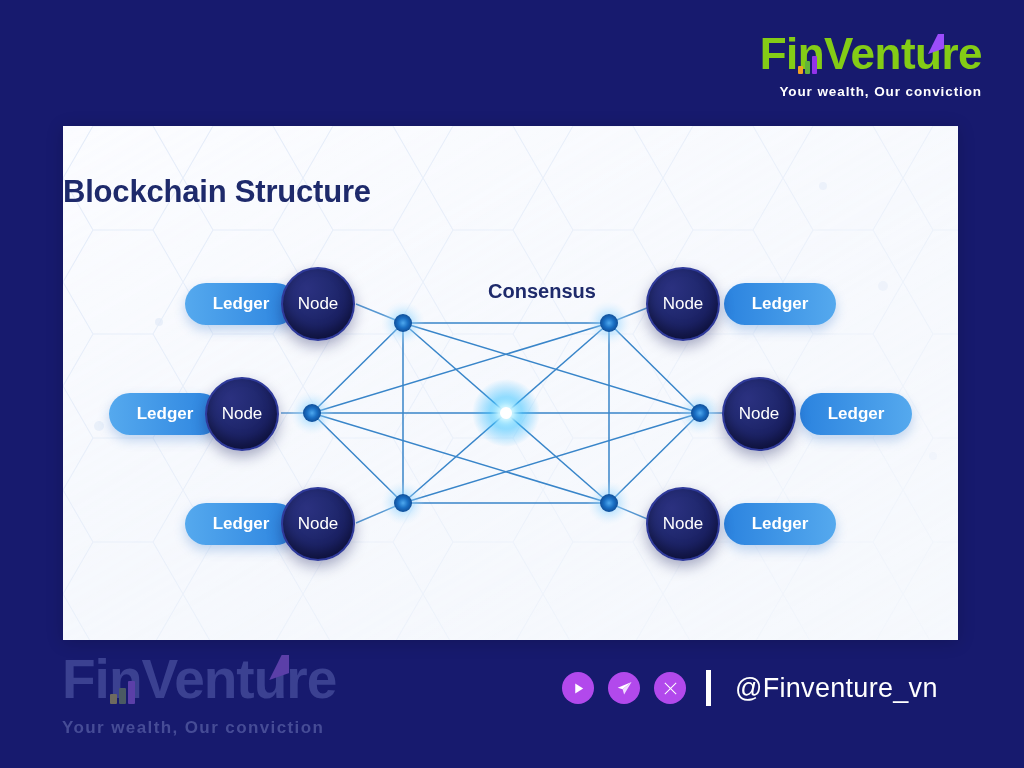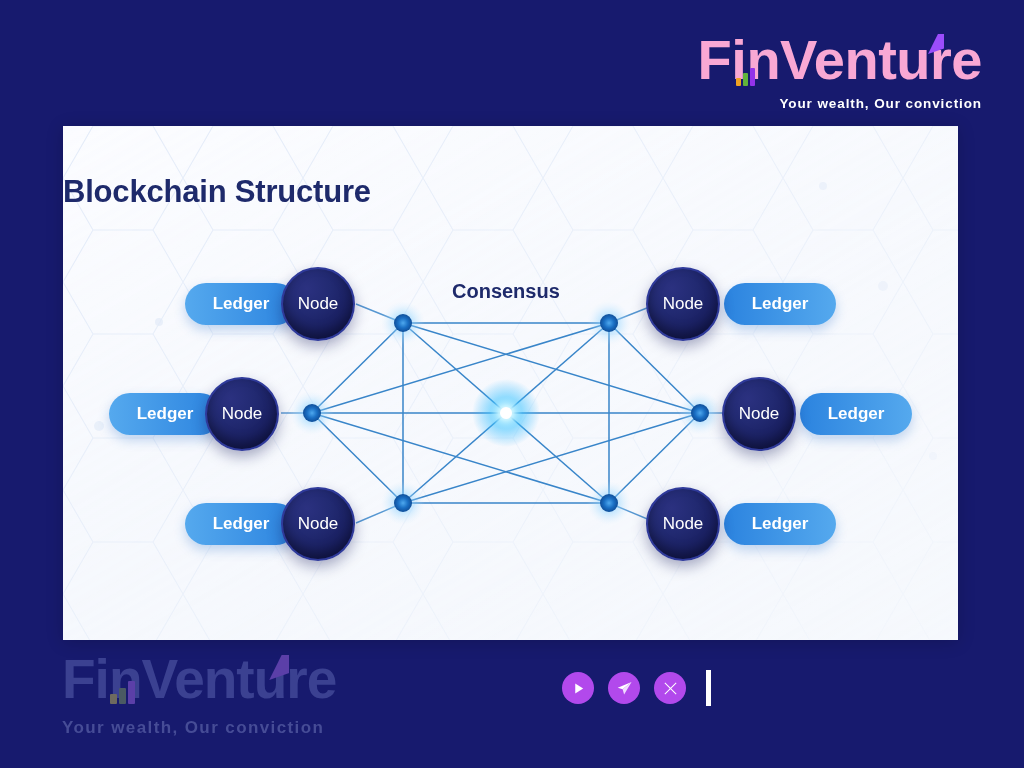--- a/index.html
+++ b/index.html
@@ -9,21 +9,21 @@
     font-family:"Liberation Sans", sans-serif;
     position:relative;
   }
 
   
   .header-logo{
     position:absolute; top:32px; right:42px;
     text-align:right; line-height:1;
   }
   .logo-wordmark{
-    font-size:56px; font-weight:700; color:#f9a8d4;
+    font-size:44px; font-weight:700; color:#84cc16;
     letter-spacing:-0.5px; position:relative; display:inline-block;
     white-space:nowrap;
   }
   .logo-bars{
     position:absolute; display:inline-flex; align-items:flex-end; gap:2px;
     left:38px; bottom:2px; height:18px;
   }
   .logo-bars i{ display:block; width:5px; border-radius:1px; }
   .bar-o{ height:8px;  background:#f0a222; }
   .bar-g{ height:13px; background:#62b43a; }
@@ -45,21 +45,21 @@
     background:linear-gradient(160deg,#fbfcff 0%,#f4f7fd 45%,#eef3fb 100%);
     overflow:hidden;
     box-shadow:0 2px 16px rgba(0,0,0,0.18);
   }
   .hexbg{ position:absolute; inset:0; opacity:.55; }
   .card-title{
     position:absolute; top:48px; left:0; right:0; text-align:left;
     font-size:31px; font-weight:700; color:#1e2a6b; letter-spacing:-0.2px;
   }
   .consensus-label{
-    position:absolute; left:389px; top:154px; width:180px; 
+    position:absolute; left:389px; top:154px; width:180px; text-align:center;
     font-size:20px; font-weight:700; color:#1e2a6b;
   }
 
   
   .net{ position:absolute; left:0; top:0; width:895px; height:514px; }
 
   
   .node{
     position:absolute; width:74px; height:74px; border-radius:50%;
     background:radial-gradient(circle at 34% 28%, #2b3180 0%, #222a72 35%, #151a58 80%);
@@ -263,13 +263,14 @@
       <path d="M16.5 2 L1.8 8.3 L7 9.8 L16.5 2 Z" fill="#fff"></path>
       <path d="M16.5 2 L7 9.8 L8.6 15.4 L10.8 11.6 L16.5 2 Z" fill="#f0dcff"></path>
     </svg>
   </span>
   <span class="sicon">
     <svg width="17" height="17" viewBox="0 0 18 18" fill="none" stroke="#fff" stroke-width="1.1">
       <path d="M3 3 L15 15 M15 3 L3 15"></path>
     </svg>
   </span>
   <span class="divider"></span>
+  <span class="handle">@Finventure_vn</span>
 </div>
 
 </body></html>

